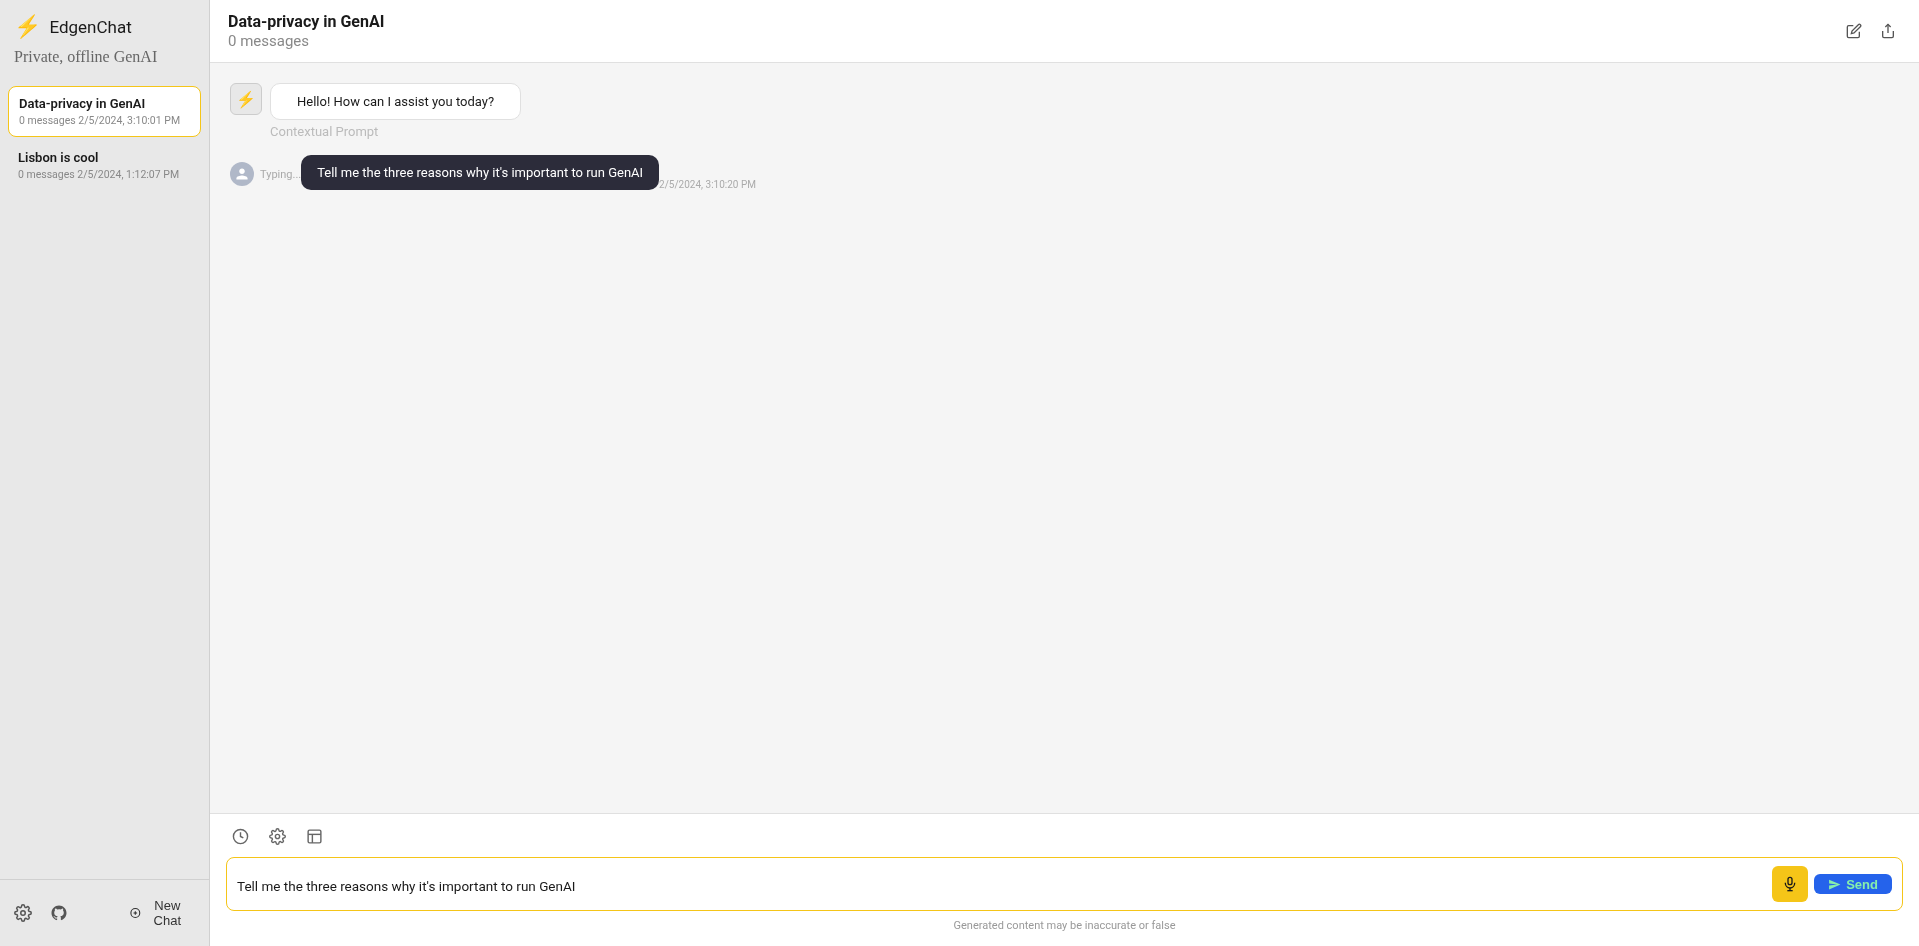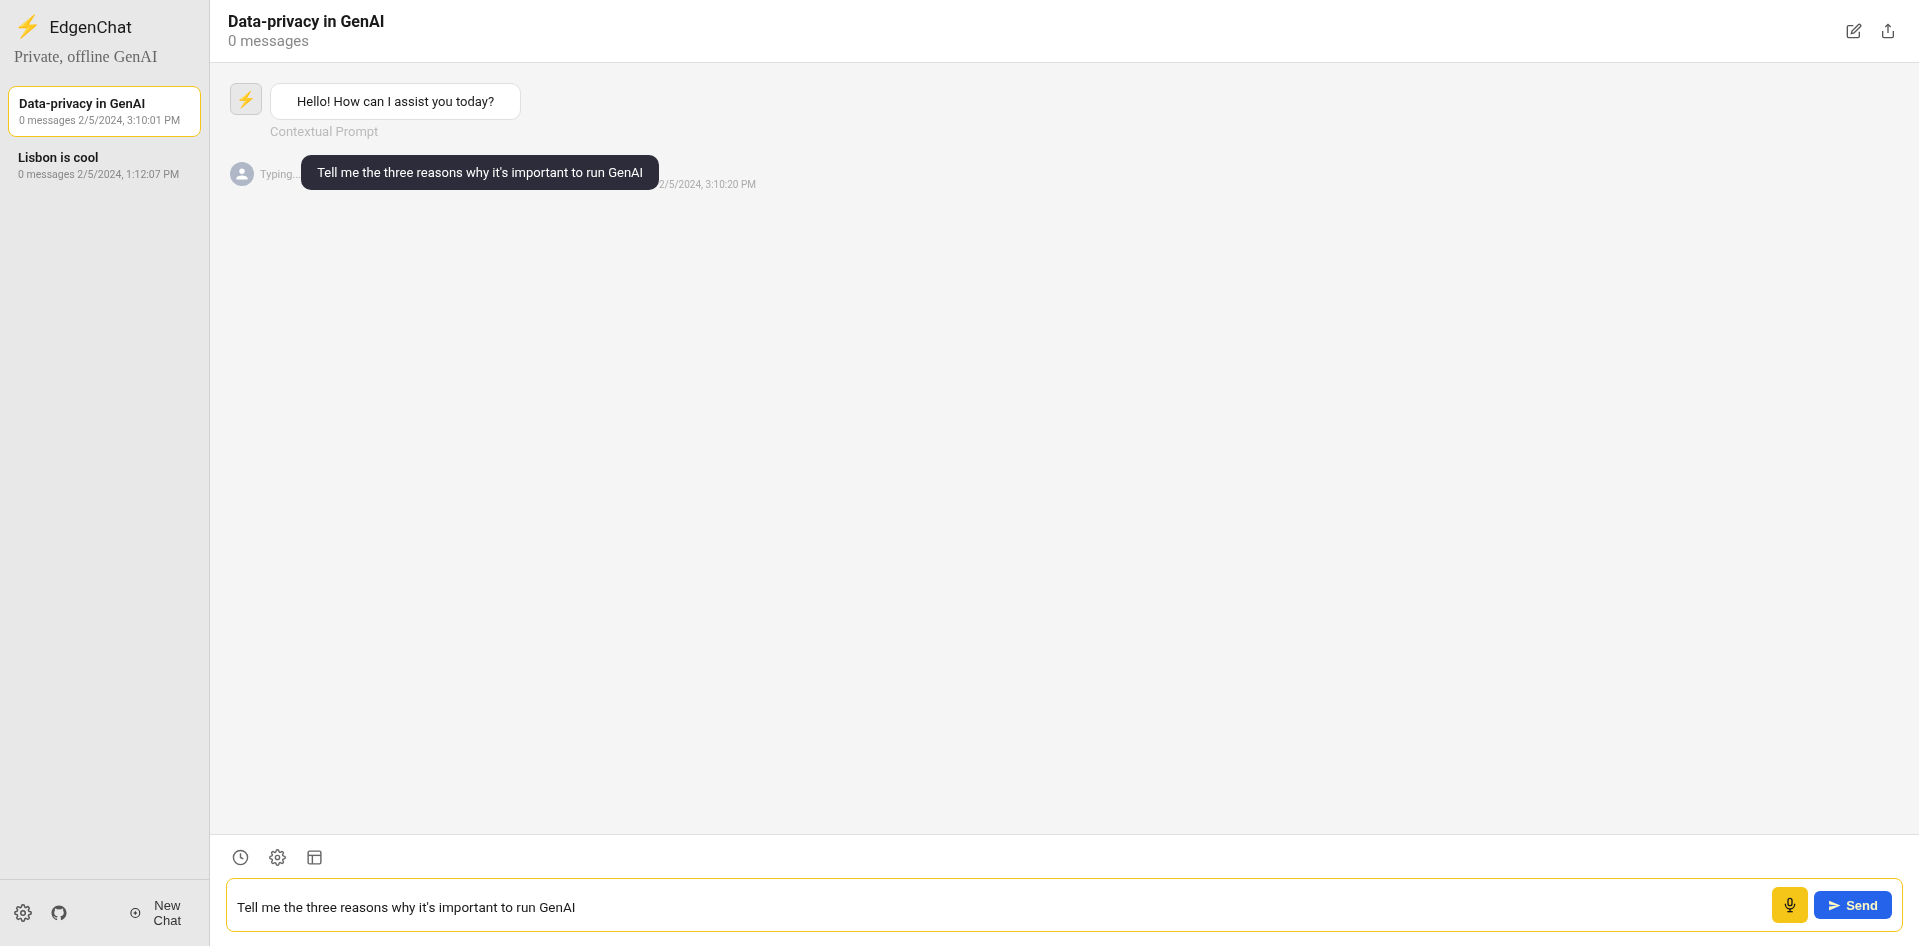--- a/index.html
+++ b/index.html
@@ -338,27 +338,27 @@
       justify-content: center;
       font-size: 16px;
       color: #1a1a1a;
     }
 
     #send-btn {
       background: #2563eb;
       border: none;
       border-radius: 6px;
       padding: 0 14px;
-      height: 28px;
+      height: 20px;
       cursor: pointer;
       display: flex;
       align-items: center;
       gap: 5px;
       font-size: 13px;
-      color: #fef9c3;
+      color: #86efac;
       font-weight: 600;
     }
 
     #disclaimer {
       text-align: center;
       font-size: 11px;
       color: #999;
       margin-top: 8px;
     }
   </style>
@@ -499,14 +499,15 @@
             </svg>
         </button>
         <button id="send-btn">
           <svg width="13" height="13" viewBox="0 0 24 24" fill="currentColor">
               <path d="M2 21l21-9L2 3v7l15 2-15 2v7z"></path>
             </svg>
           <span>Send</span>
         </button>
       </div>
     </div>
+    <div id="disclaimer">Generated content may be inaccurate or false</div>
   </div>
 </div>
 
 </body></html>

